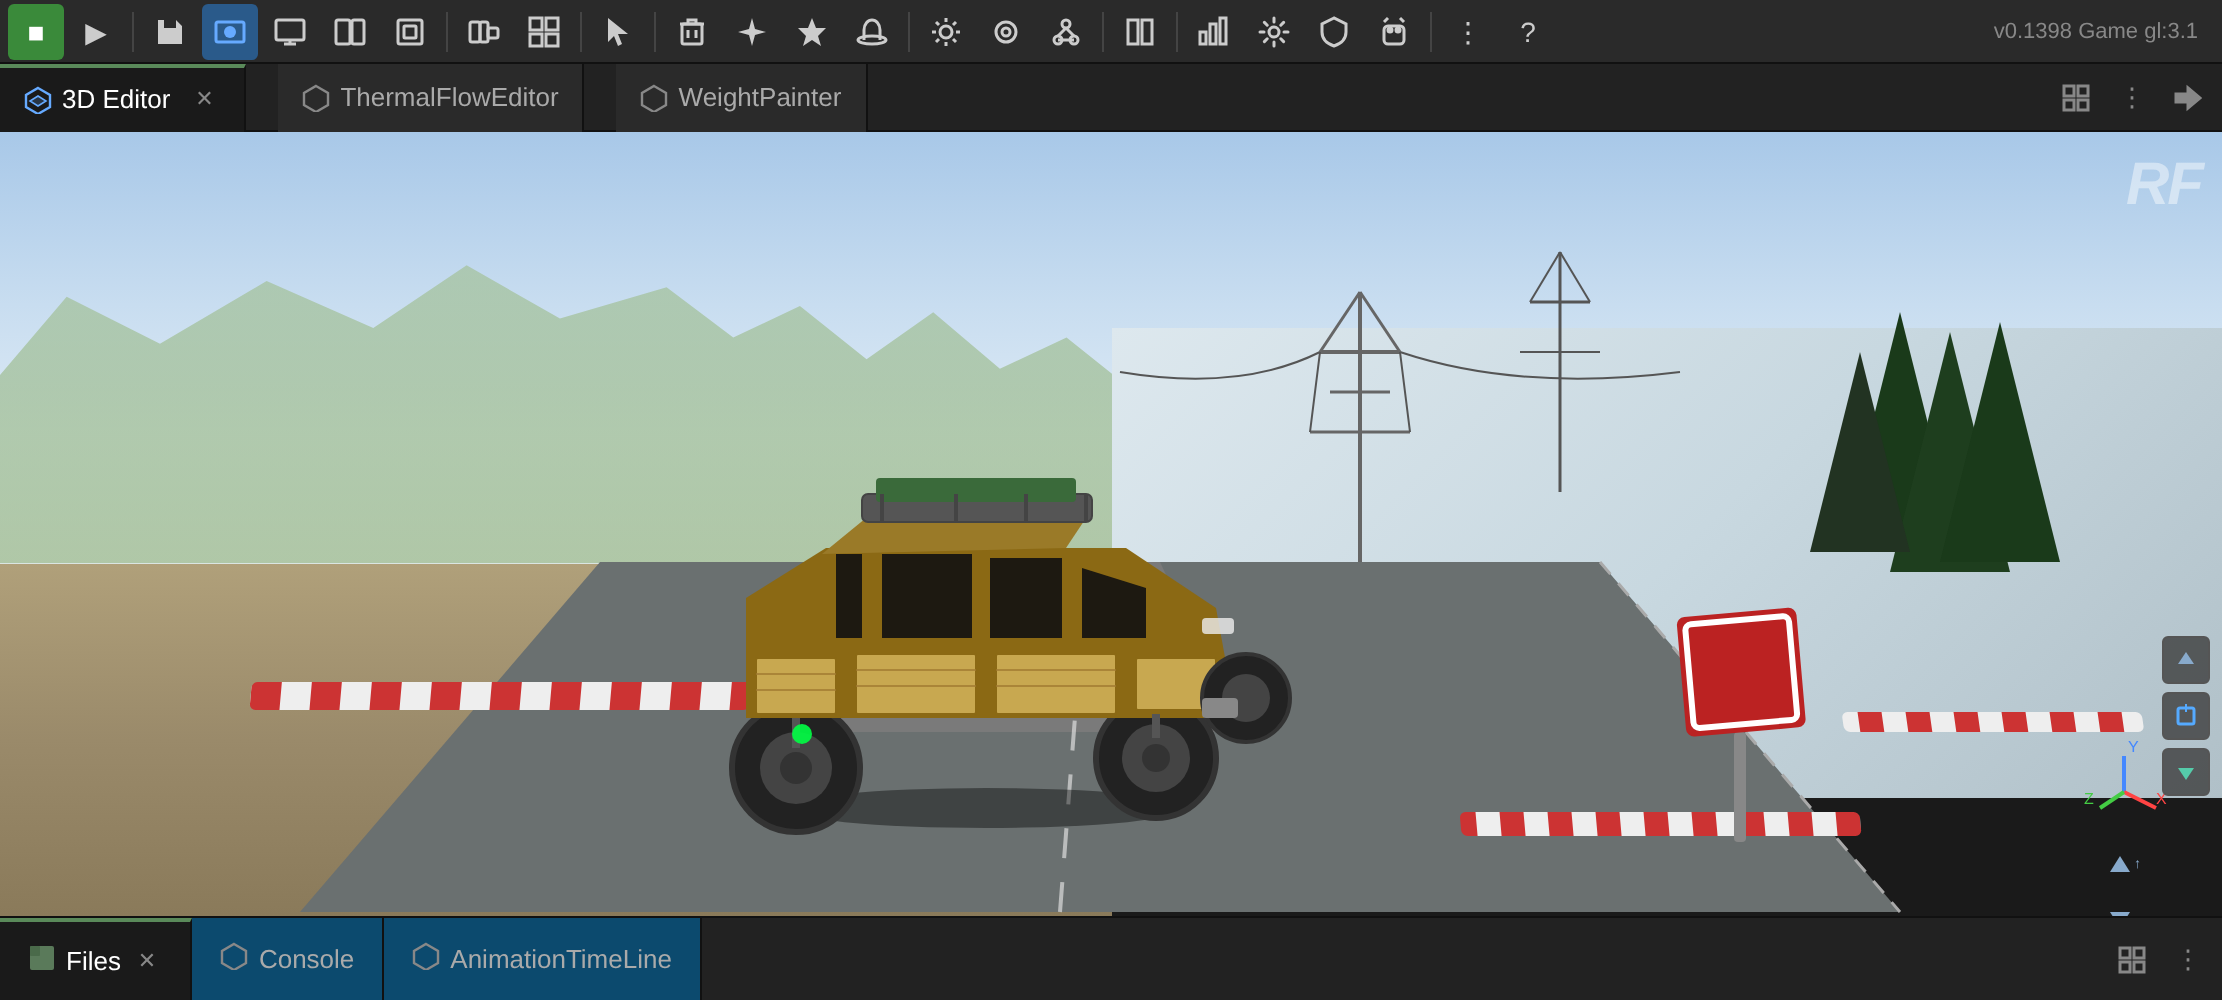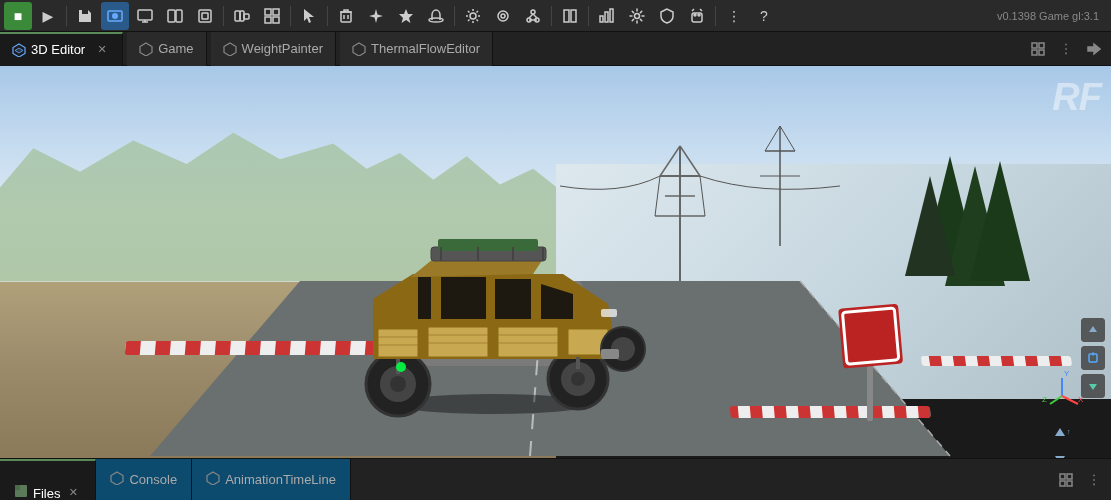--- a/index.html
+++ b/index.html
@@ -53,21 +53,21 @@
       white-space: nowrap;
     }
 
     
     #tab-bar {
       height: 34px;
       background: #222;
       display: flex;
       align-items: center;
       border-bottom: 1px solid #111;
-      gap: 4px;
+      gap: 16px;
     }
     .tab {
       display: flex;
       align-items: center;
       gap: 5px;
       padding: 0 12px;
       height: 34px;
       cursor: pointer;
       font-size: 13px;
       color: #aaa;
@@ -196,21 +196,20 @@
       font-size: 13px;
       color: #aaa;
       background: #0c4a6e;
       border-right: 1px solid #111;
       white-space: nowrap;
     }
     .bottom-tab.active {
       background: #1a1a1a;
       color: #fff;
       border-top: 2px solid #5a8a5a;
-      align-items: flex-end;
     }
     .bottom-tab .close-btn {
       width: 16px;
       height: 16px;
       display: flex;
       align-items: center;
       justify-content: center;
       border-radius: 3px;
       font-size: 11px;
       color: #888;
@@ -405,46 +404,38 @@
     <span class="tab-icon">
       <svg width="14" height="14" viewBox="0 0 14 14" fill="none">
           <polygon points="7,1 13,4.5 13,10.5 7,14 1,10.5 1,4.5" stroke="#6af" stroke-width="1.2" fill="none"></polygon>
           <polygon points="7,5 11,7.5 7,10 3,7.5" stroke="#6af" stroke-width="0.8" fill="rgba(100,170,255,0.2)"></polygon>
         </svg>
     </span>
     <span>3D Editor</span>
     <span class="close-btn">✕</span>
   </div>
 
+
+
   <div class="tab">
     <span class="tab-icon">
       <svg width="14" height="14" viewBox="0 0 14 14" fill="none">
           <polygon points="7,1 13,4.5 13,10.5 7,14 1,10.5 1,4.5" stroke="#888" stroke-width="1.2"></polygon>
         </svg>
     </span>
-    <span>Game</span>
-  </div>
-
+    <span>ThermalFlowEditor</span>
+  </div>
 
   <div class="tab">
     <span class="tab-icon">
       <svg width="14" height="14" viewBox="0 0 14 14" fill="none">
           <polygon points="7,1 13,4.5 13,10.5 7,14 1,10.5 1,4.5" stroke="#888" stroke-width="1.2"></polygon>
         </svg>
     </span>
     <span>WeightPainter</span>
-  </div>
-
-  <div class="tab">
-    <span class="tab-icon">
-      <svg width="14" height="14" viewBox="0 0 14 14" fill="none">
-          <polygon points="7,1 13,4.5 13,10.5 7,14 1,10.5 1,4.5" stroke="#888" stroke-width="1.2"></polygon>
-        </svg>
-    </span>
-    <span>ThermalFlowEditor</span>
   </div>
 
 
   <div class="tab-end-btns">
     <div class="tab-end-btn">
       <svg width="14" height="14" viewBox="0 0 14 14" fill="none" stroke="#888" stroke-width="1.5">
           <rect x="1" y="1" width="5" height="5"></rect>
           <rect x="8" y="1" width="5" height="5"></rect>
           <rect x="1" y="8" width="5" height="5"></rect>
           <rect x="8" y="8" width="5" height="5"></rect>
@@ -604,21 +595,21 @@
 
         <circle cx="68" cy="148" r="5" fill="#00ff44" opacity="0.9"></circle>
 
         <rect x="268" y="90" width="16" height="8" rx="2" fill="#eee" opacity="0.8"></rect>
 
         <rect x="268" y="130" width="18" height="10" rx="2" fill="#888"></rect>
       </svg>
     </div>
 
     <div class="viewport-watermark">
-      <span style="font-weight:900;color:rgba(255,255,255,0.45);font-size:38px;letter-spacing:-1px;">RF</span>
+      <span style="font-weight:900;color:rgba(255,255,255,0.45);font-size:30px;letter-spacing:-1px;">RF</span>
     </div>
 
     <div class="viewport-nav">
       <div class="viewport-nav-btn">
         <svg width="12" height="12" viewBox="0 0 12 12">
             <polygon points="6,2 10,8 2,8" fill="#88aacc"></polygon>
           </svg>
       </div>
       <div class="viewport-nav-btn">
         <svg width="12" height="12" viewBox="0 0 12 12">

